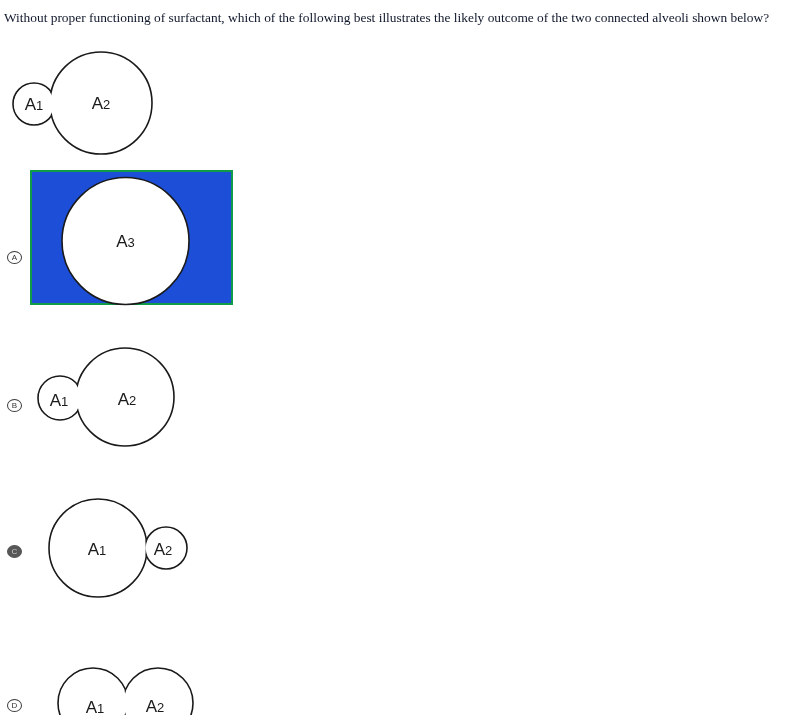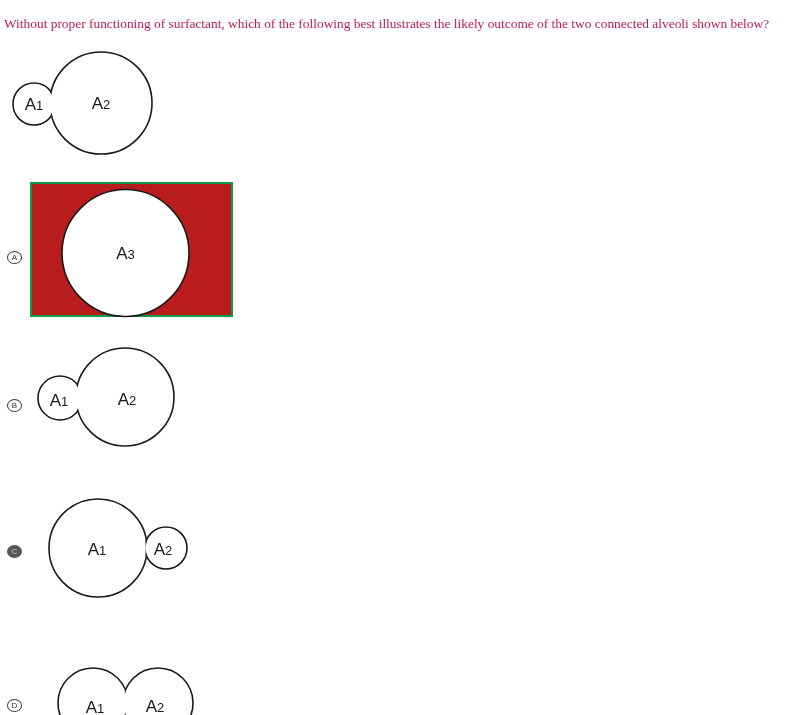--- a/index.html
+++ b/index.html
@@ -12,24 +12,24 @@
   *{margin:0;padding:0;box-sizing:border-box;}
   html,body{background:#fff;}
   .screen{
     position:relative;
     width:808px;height:715px;
     background:#fff;
     overflow:hidden;
     font-family:"Liberation Sans",sans-serif;
   }
   .question{
-    position:absolute;left:4px;top:16px;
+    position:absolute;left:4px;top:10px;
     width:790px;
     font-family:"Liberation Serif",serif;
-    font-size:13.4px;color:#be185d;
+    font-size:13.4px;color:#0f172a;
     white-space:nowrap;
   }
   .diagram{position:absolute;}
   .blob{fill:#fff;stroke:var(--diagram-stroke);stroke-width:1.6px;}
   .cover{fill:#fff;stroke:none;}
   .lbl{
     font-family:"Liberation Sans",sans-serif;
     font-size:17px;fill:#1a1a1a;
     text-anchor:middle;
   }
@@ -43,24 +43,24 @@
     font-size:8px;line-height:1;color:#333;
     background:#fff;
     cursor:pointer;
   }
   .marker.selected{
     background:var(--selected-marker-bg);
     border-color:var(--selected-marker-bg);
     color:var(--selected-marker-fg);
   }
   .highlight-box{
-    position:absolute;left:30px;top:182px;
+    position:absolute;left:30px;top:170px;
     width:203px;height:135px;
     border:2px solid var(--highlight-green);
-    background:#b91c1c;
+    background:#1d4ed8;
   }
 </style>
 </head>
 <body>
 
 <div class="screen">
 
   <div class="question">Without proper functioning of surfactant, which of the following best illustrates the likely outcome of the two connected alveoli shown below?</div>
 
   <svg class="diagram" style="left:0;top:40px" width="170" height="120">

